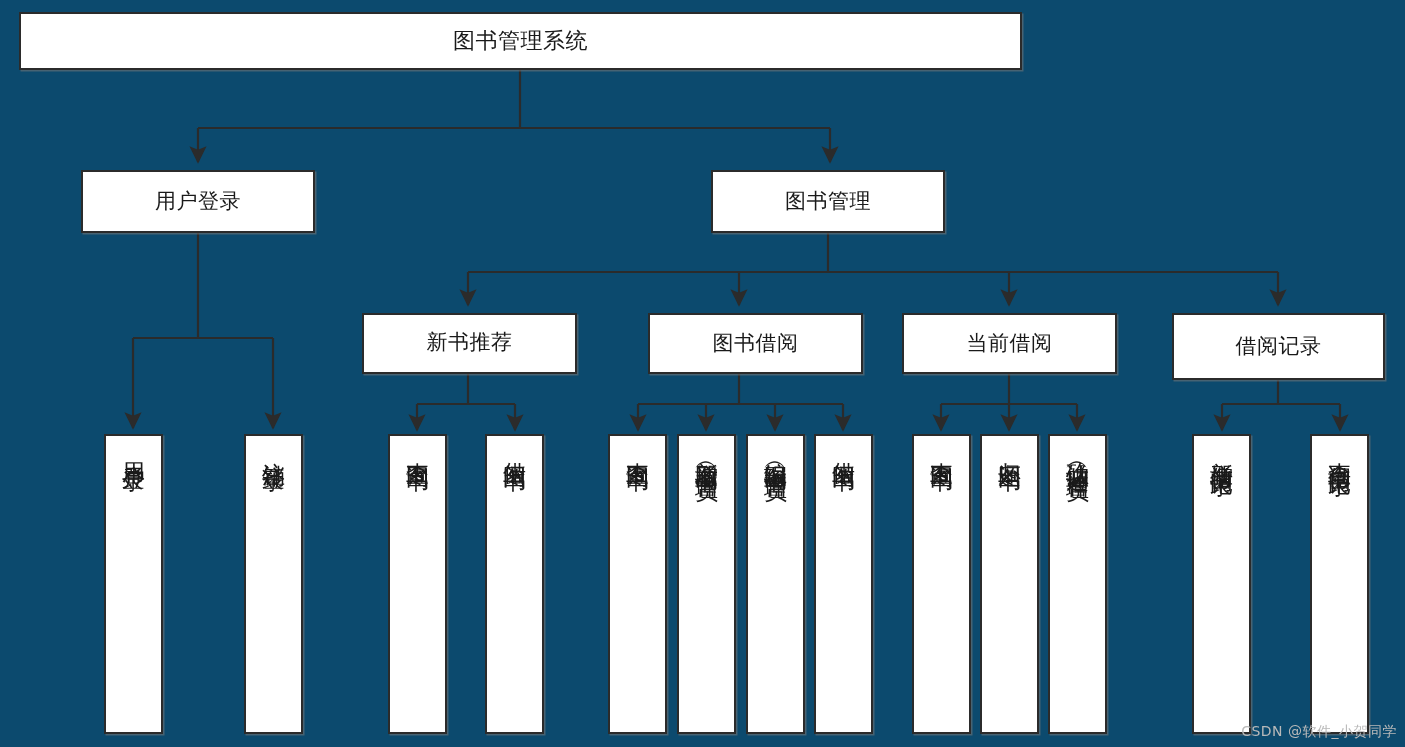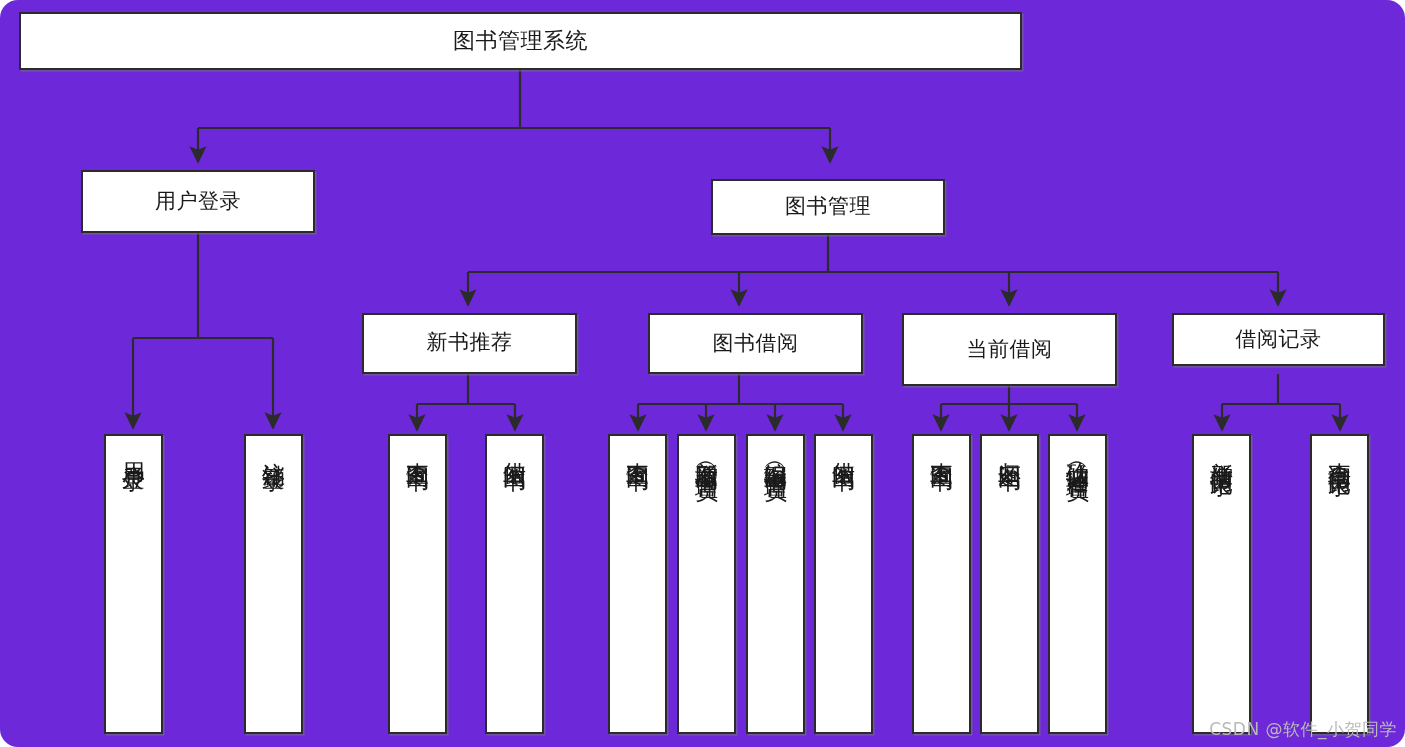--- a/index.html
+++ b/index.html
@@ -7,23 +7,22 @@
     padding: 0;
     background: #ffffff;
   }
   body {
     font-family: "DejaVu Sans", "Liberation Sans", sans-serif;
   }
   #canvas {
     position: relative;
     width: 1405px;
     height: 747px;
-    background: #6d28d9;
+    background: #0c4a6e;
     overflow: hidden;
-    border-radius: 18px;
   }
   .node {
     position: absolute;
     box-sizing: border-box;
     background: #ffffff;
     border: 2px solid #2b2b2b;
     box-shadow: 1.5px 1.5px 0 0 rgba(120,120,120,0.55);
     display: flex;
     align-items: center;
     justify-content: center;
@@ -66,21 +65,21 @@
   }
   .edge-line {
     stroke: #2b2b2b;
     stroke-width: 2.2;
     fill: none;
   }
   .watermark {
     position: absolute;
     right: 8px;
     bottom: 6px;
-    font-size: 17px;
+    font-size: 14px;
     color: #b9b9b9;
     letter-spacing: 0.5px;
     white-space: nowrap;
   }
 </style>
 </head>
 <body>
 
 <div id="canvas">
 
@@ -136,37 +135,37 @@
   </svg>
 
   <div class="node horiz root" style="left:19px; top:12px; width:1003px; height:58px;">
     <span class="node-label">图书管理系统</span>
   </div>
 
   <div class="node horiz" style="left:81px; top:170px; width:234px; height:63px;">
     <span class="node-label">用户登录</span>
   </div>
 
-  <div class="node horiz" style="left:711px; top:179px; width:234px; height:56px;font-family:Liberation Serif, serif;">
+  <div class="node horiz" style="left:711px; top:170px; width:234px; height:63px;font-family:Liberation Serif, serif;">
     <span class="node-label">图书管理</span>
   </div>
 
   <div class="node horiz" style="left:362px; top:313px; width:215px; height:61px;font-family:Liberation Mono, monospace;">
     <span class="node-label">新书推荐</span>
   </div>
 
   <div class="node horiz" style="left:648px; top:313px; width:215px; height:61px;">
     <span class="node-label">图书借阅</span>
   </div>
 
-  <div class="node horiz" style="left:902px; top:313px; width:215px; height:73px;">
+  <div class="node horiz" style="left:902px; top:313px; width:215px; height:61px;">
     <span class="node-label">当前借阅</span>
   </div>
 
-  <div class="node horiz" style="left:1172px; top:313px; width:213px; height:53px;">
+  <div class="node horiz" style="left:1172px; top:313px; width:213px; height:67px;">
     <span class="node-label">借阅记录</span>
   </div>
 
   <div class="node vert" style="left:104px; top:434px; width:59px; height:300px;">
     <span class="node-label">用户登录</span>
   </div>
 
   <div class="node vert" style="left:244px; top:434px; width:59px; height:300px;">
     <span class="node-label">注销登录</span>
   </div>

